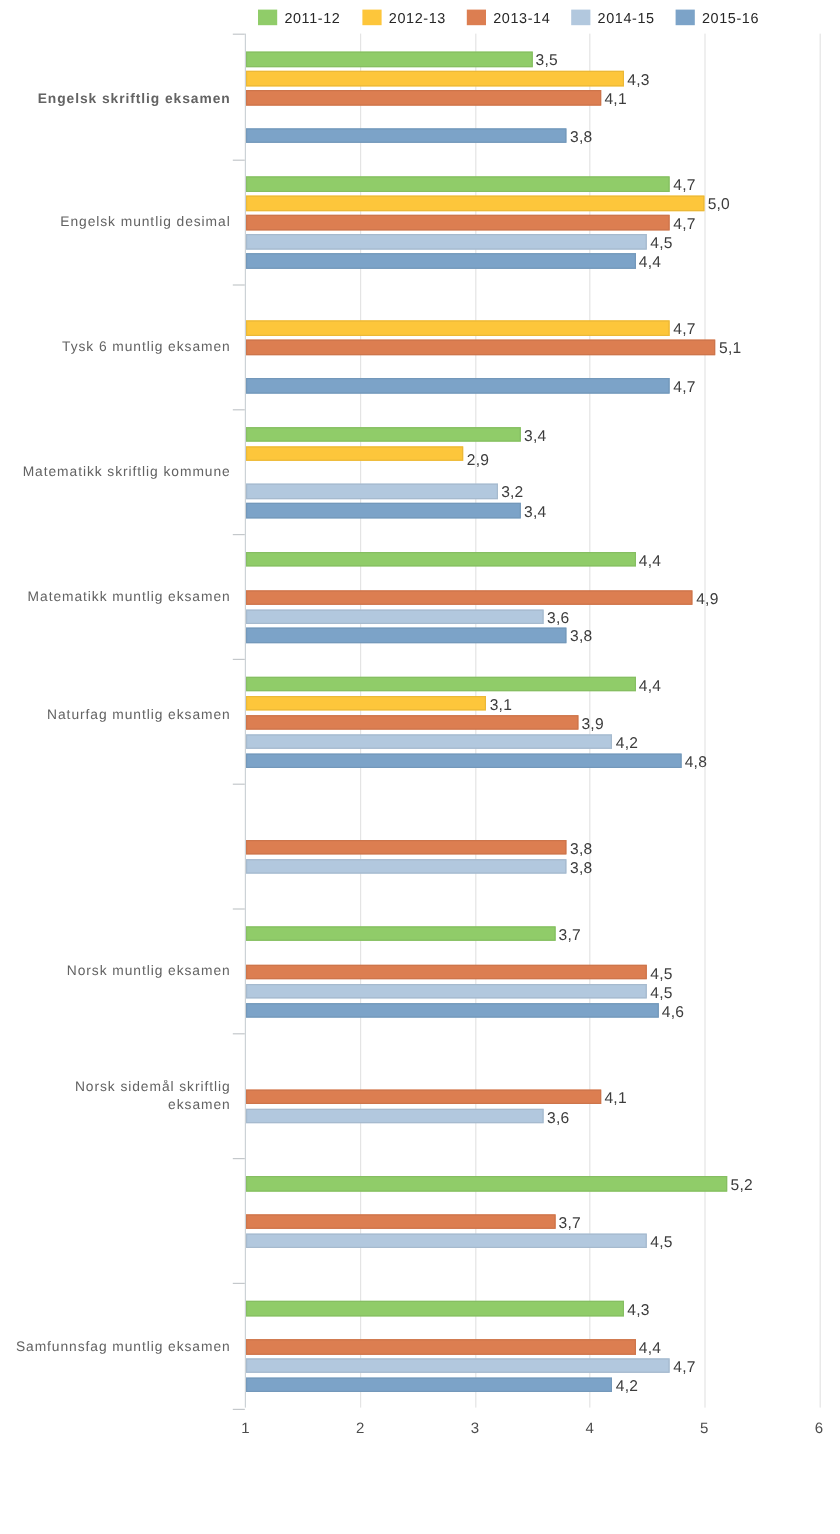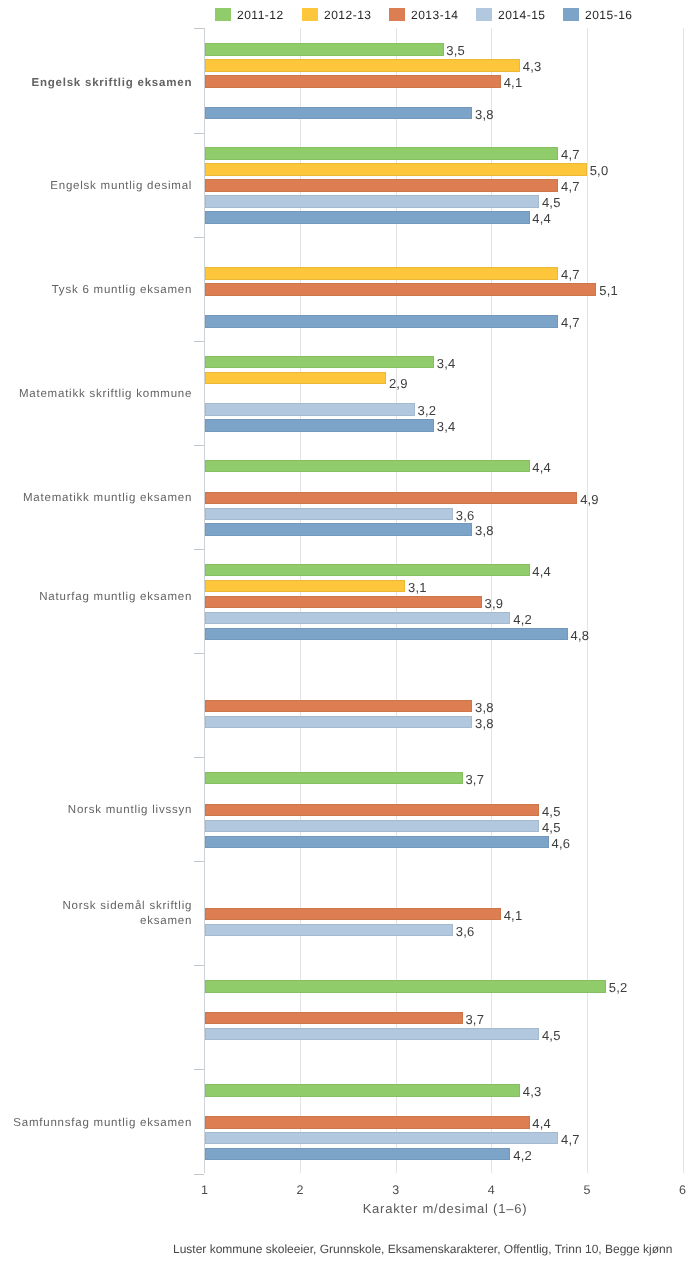--- a/index.html
+++ b/index.html
@@ -76,21 +76,21 @@
       <div class="tick" style="left: 194px; top: 860.5px; width: 10px; height: 1px;"></div>
       <div class="tick" style="left: 194px; top: 964.5px; width: 10px; height: 1px;"></div>
       <div class="tick" style="left: 194px; top: 1068.5px; width: 10px; height: 1px;"></div>
       <div class="tick" style="left: 194px; top: 1173.5px; width: 10px; height: 1px;"></div>
       <div class="cat" style="right: 507.8px; width: 183px; top: 83px; transform: translateY(-50%); font-weight: bold;">Engelsk skriftlig eksamen</div>
       <div class="cat" style="right: 507.8px; width: 183px; top: 185.75px; transform: translateY(-50%);">Engelsk muntlig desimal</div>
       <div class="cat" style="right: 507.8px; width: 183px; top: 289.85px; transform: translateY(-50%);">Tysk 6 muntlig eksamen</div>
       <div class="cat" style="right: 507.8px; width: 183px; top: 393.95px; transform: translateY(-50%);">Matematikk skriftlig kommune</div>
       <div class="cat" style="right: 507.8px; width: 183px; top: 498.05px; transform: translateY(-50%);">Matematikk muntlig eksamen</div>
       <div class="cat" style="right: 507.8px; width: 183px; top: 597px; transform: translateY(-50%);">Naturfag muntlig eksamen</div>
-      <div class="cat" style="right: 507.8px; width: 183px; top: 810.35px; transform: translateY(-50%);">Norsk muntlig livssyn</div>
+      <div class="cat" style="right: 507.8px; width: 183px; top: 810.35px; transform: translateY(-50%);">Norsk muntlig eksamen</div>
       <div class="cat" style="right: 507.8px; width: 183px; top: 914.45px; transform: translateY(-50%);">Norsk sidemål skriftlig eksamen</div>
       <div class="cat" style="right: 507.8px; width: 183px; top: 1122.65px; transform: translateY(-50%);">Samfunnsfag muntlig eksamen</div>
       <div class="bar" style="left: 204.5px; top: 43.25px; width: 239px; height: 12.4px; background: rgb(144, 204, 105); border: 1px solid rgb(134, 190, 98);"></div>
       <div class="blabel" style="left: 446.3px; top: 50.25px; transform: translateY(-50%);">3,5</div>
       <div class="bar" style="left: 204.5px; top: 147.35px; width: 353.72px; height: 12.4px; background: rgb(144, 204, 105); border: 1px solid rgb(134, 190, 98);"></div>
       <div class="blabel" style="left: 561.02px; top: 154.35px; transform: translateY(-50%);">4,7</div>
       <div class="bar" style="left: 204.5px; top: 355.55px; width: 229.44px; height: 12.4px; background: rgb(144, 204, 105); border: 1px solid rgb(134, 190, 98);"></div>
       <div class="blabel" style="left: 436.74px; top: 362.55px; transform: translateY(-50%);">3,4</div>
       <div class="bar" style="left: 204.5px; top: 459.65px; width: 325.04px; height: 12.4px; background: rgb(144, 204, 105); border: 1px solid rgb(134, 190, 98);"></div>
       <div class="blabel" style="left: 532.34px; top: 466.65px; transform: translateY(-50%);">4,4</div>
@@ -166,15 +166,13 @@
       <div class="blabel" style="left: 551.46px; top: 842.75px; transform: translateY(-50%);">4,6</div>
       <div class="bar" style="left: 204.5px; top: 1148.05px; width: 305.92px; height: 12.4px; background: rgb(124, 163, 200); border: 1px solid rgb(115, 152, 186);"></div>
       <div class="blabel" style="left: 513.22px; top: 1155.05px; transform: translateY(-50%);">4,2</div>
       <div class="xlab" style="left: 174.5px; width: 60px; top: 1183px;">1</div>
       <div class="xlab" style="left: 270.1px; width: 60px; top: 1183px;">2</div>
       <div class="xlab" style="left: 365.7px; width: 60px; top: 1183px;">3</div>
       <div class="xlab" style="left: 461.3px; width: 60px; top: 1183px;">4</div>
       <div class="xlab" style="left: 556.9px; width: 60px; top: 1183px;">5</div>
       <div class="xlab" style="left: 652.5px; width: 60px; top: 1183px;">6</div>
     </div>
-  <div class="xtitle" id="xtitle">Karakter m/desimal (1–6)</div>
-  <div class="footer" id="footer">Luster kommune skoleeier, Grunnskole, Eksamenskarakterer, Offentlig, Trinn 10, Begge kjønn</div>
 </div>
 
 </body></html>

